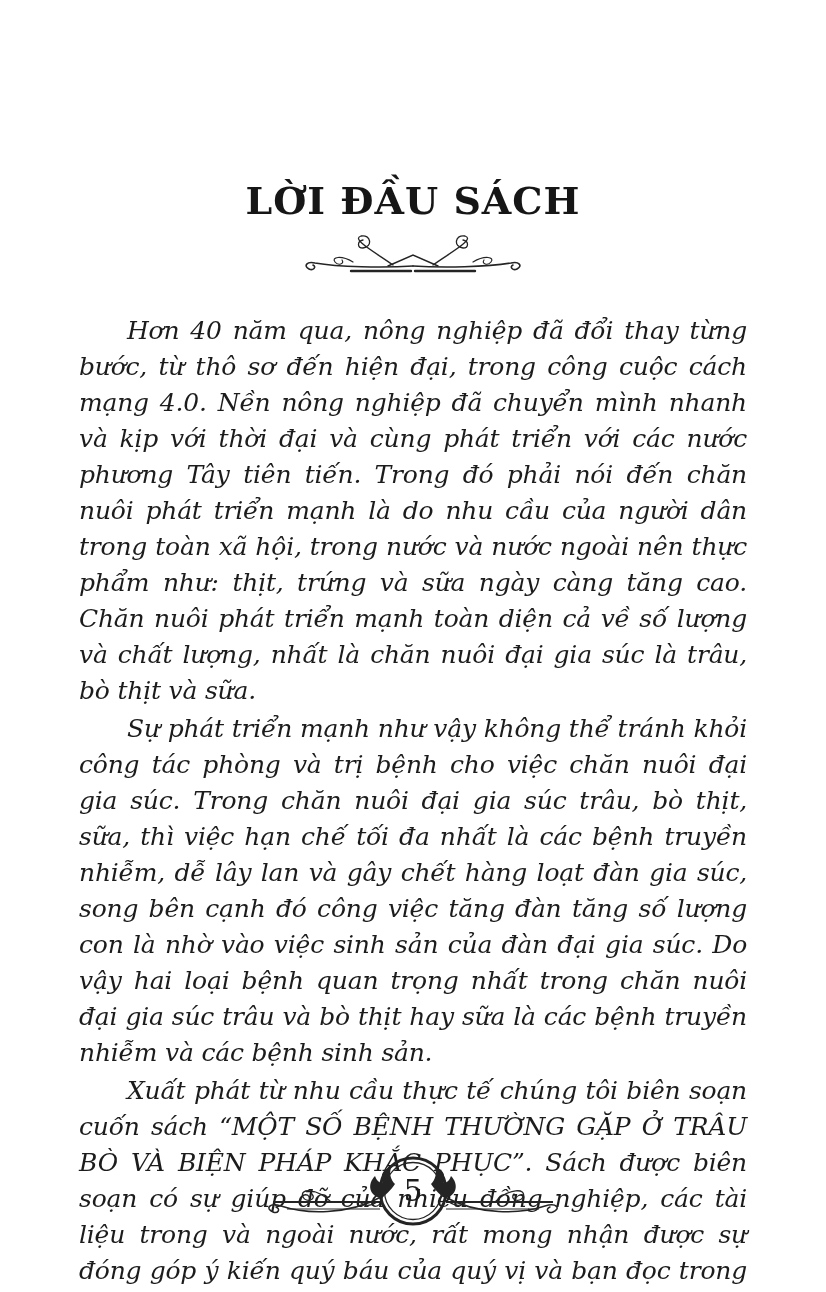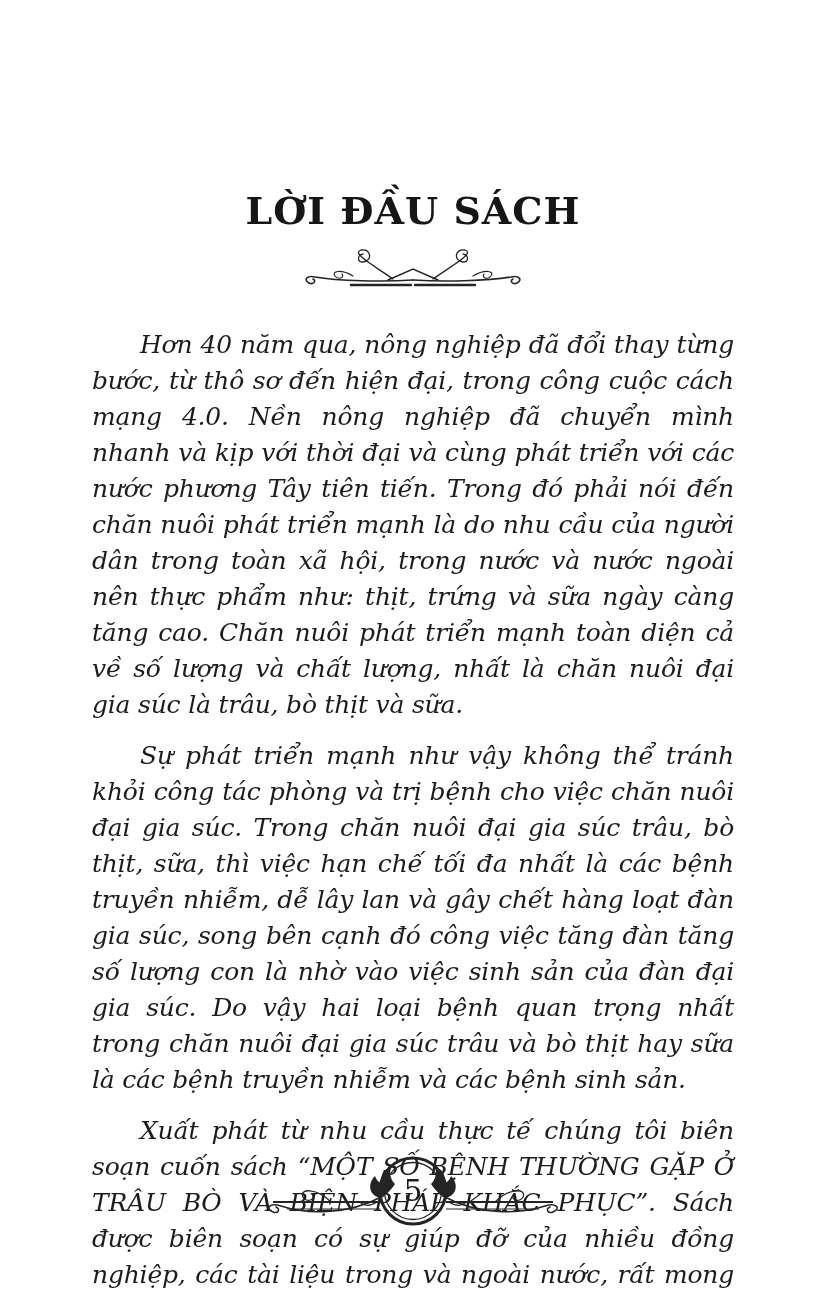--- a/index.html
+++ b/index.html
@@ -11,21 +11,21 @@
     position: relative;
     width: 826px;
     height: 1292px;
     margin: 0 auto;
     background: #ffffff;
     color: #1c1c1c;
     font-family: "DejaVu Serif", "Liberation Serif", serif;
     overflow: hidden;
   }
   .page-title {
-    margin: 12px;
+    margin: 2px;
     padding-top: 176px;
     text-align: center;
     font-size: 38px;
     font-weight: bold;
     letter-spacing: 1px;
     color: #161616;
   }
   .divider-top {
     text-align: center;
     margin-top: 8px;
@@ -34,21 +34,21 @@
   .body-block {
     width: 672px;
     margin: 30px auto 0 auto;
     font-style: italic;
     font-size: 25px;
     line-height: 36px;
     text-align: justify;
     letter-spacing: -0.2px;
   }
   .body-block p {
-    margin: 15px;
+    margin: 2px;
     text-indent: 48px;
   }
   .footer-ornament {
     position: absolute;
     top: 1146px;
     left: 50%;
     transform: translateX(-50%);
     width: 340px;
     height: 94px;
   }

